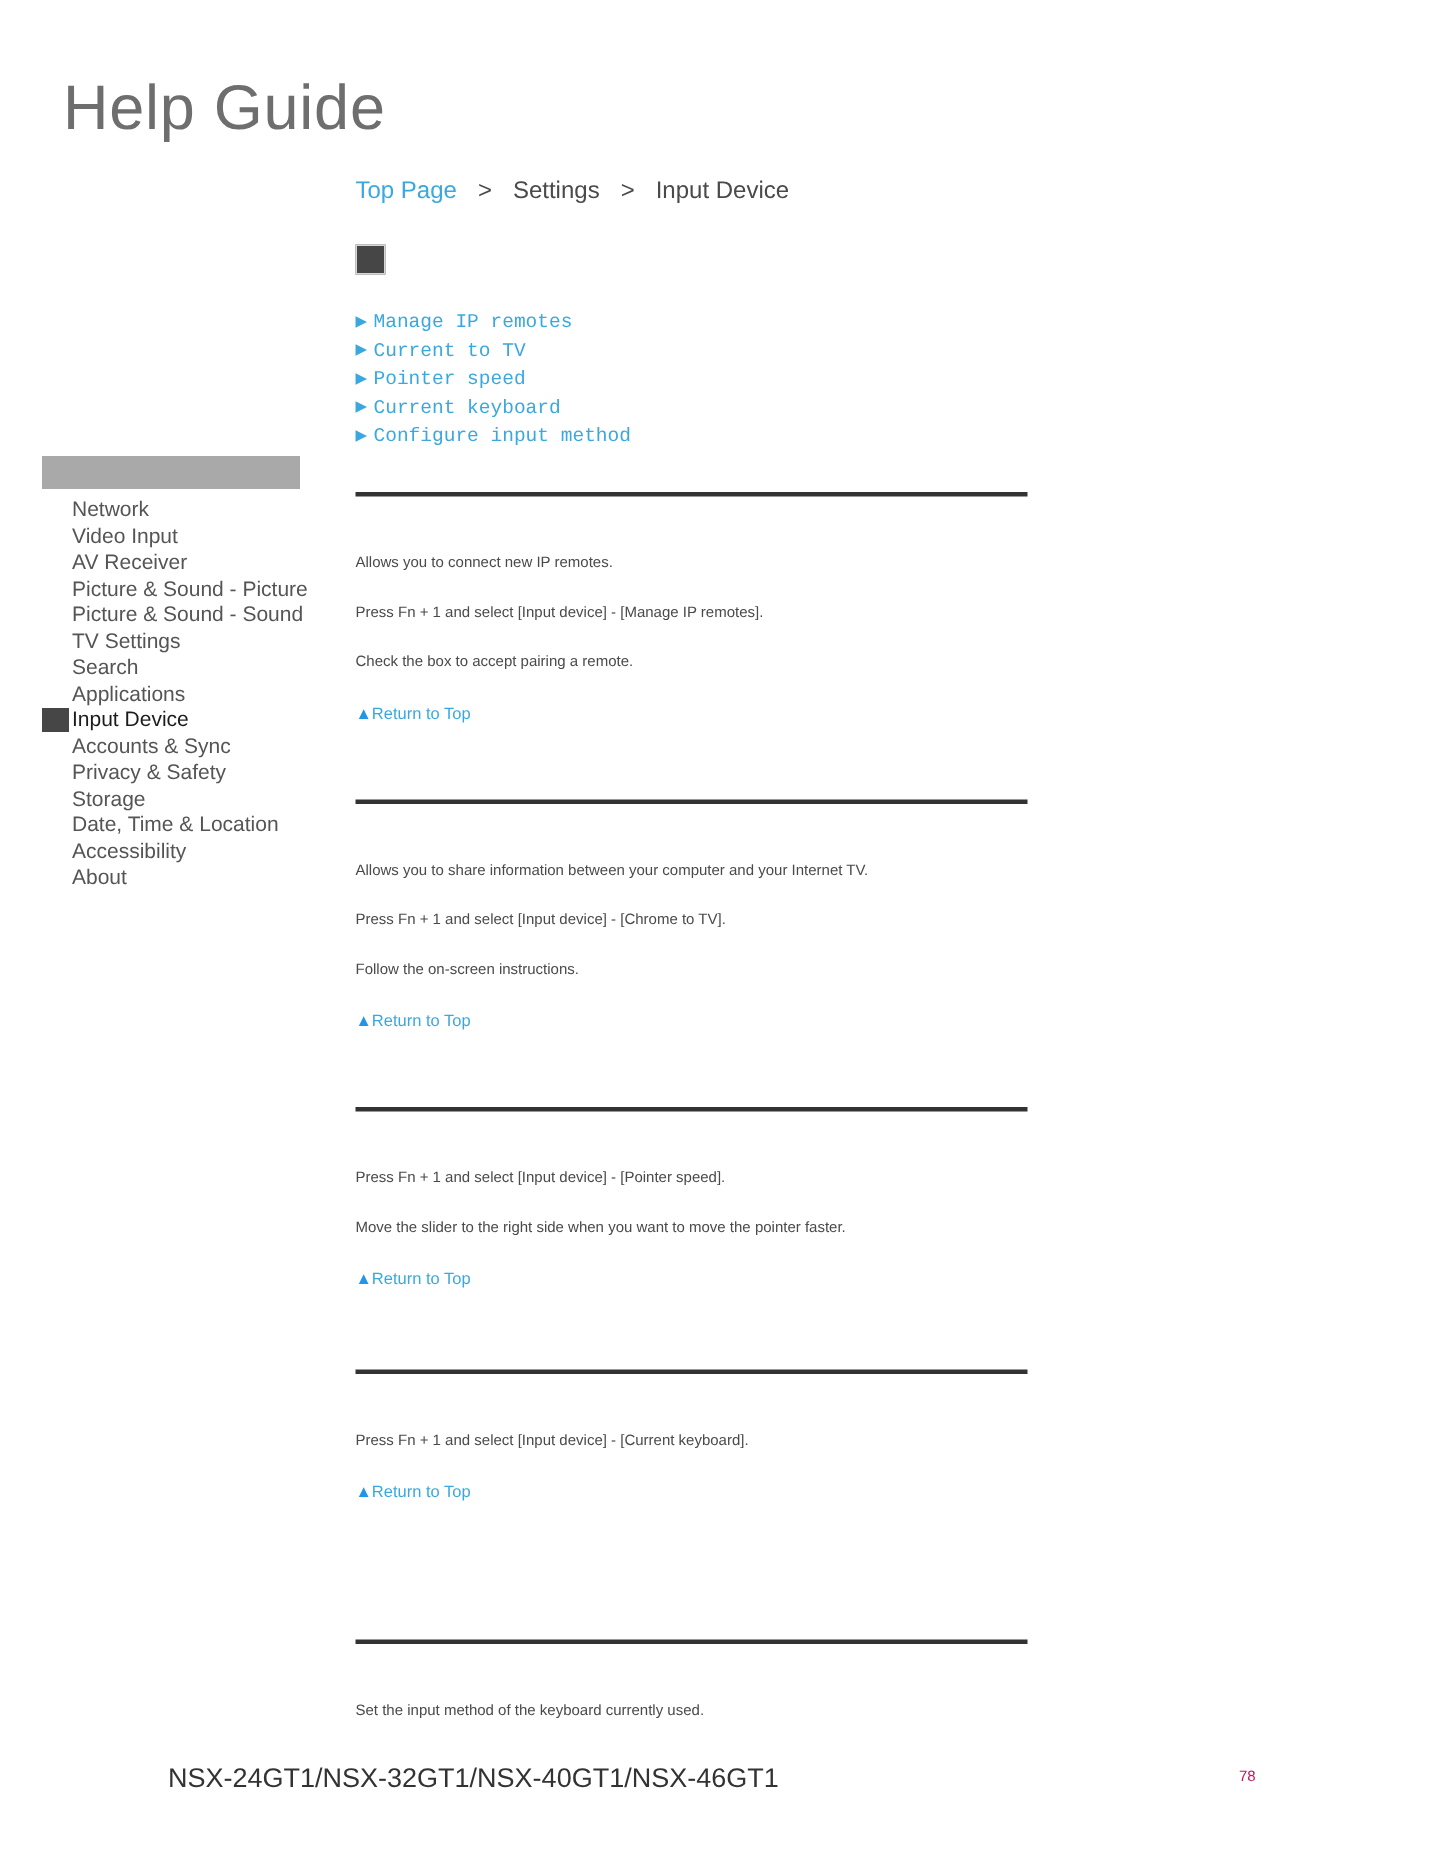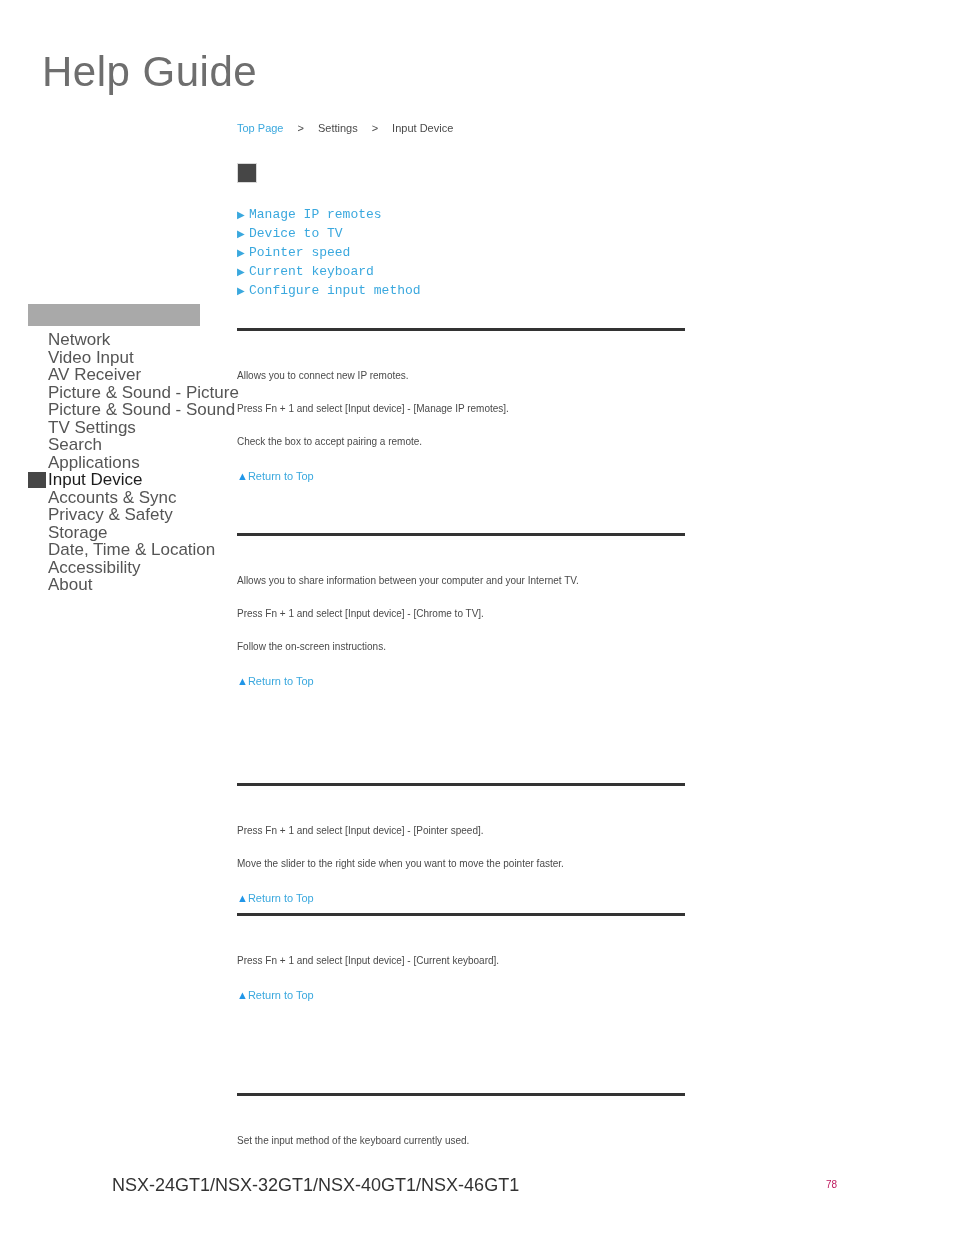--- a/index.html
+++ b/index.html
@@ -35,21 +35,21 @@
     letter-spacing: 0.5px;
     color: #6e6e6e;
     white-space: nowrap;
   }
 
   
   .breadcrumb {
     position: absolute;
     left: 237px;
     top: 120px;
-    font-size: 11px;
+    font-size: 16px;
     line-height: 16px;
     color: #4a4a4a;
     white-space: nowrap;
   }
   .breadcrumb .crumb-link {
     color: #3aa8de;
     text-decoration: none;
     cursor: pointer;
   }
   .breadcrumb .crumb-static {
@@ -127,21 +127,21 @@
     margin: 0;
     padding: 0;
     list-style: none;
     padding-top: 5px;
   }
   .sidebar-item {
     position: relative;
     height: 17.5px;
     line-height: 17.5px;
     padding-left: 20px;
-    font-size: 17px;
+    font-size: 14px;
     color: #555555;
     cursor: pointer;
     white-space: nowrap;
   }
   .sidebar-item.current {
     color: #1c1c1c;
     font-weight: 400;
   }
   .sidebar-marker {
     position: absolute;
@@ -224,21 +224,21 @@
 <div class="page">
 
   <div class="masthead">Help Guide</div>
 
   <nav class="breadcrumb" id="breadcrumb"><span class="crumb-link">Top Page</span><span class="crumb-sep">&gt;</span><span class="crumb-static">Settings</span><span class="crumb-sep">&gt;</span><span class="crumb-static">Input Device</span></nav>
 
   <div class="page-head-img"></div>
 
   <div class="jumplist" id="jumplist">
       <a class="jump-item"><span class="jump-arrow">▶</span><span class="jump-label">Manage IP remotes</span></a>
-      <a class="jump-item"><span class="jump-arrow">▶</span><span class="jump-label">Device to TV</span></a>
+      <a class="jump-item"><span class="jump-arrow">▶</span><span class="jump-label">Current to TV</span></a>
       <a class="jump-item"><span class="jump-arrow">▶</span><span class="jump-label">Pointer speed</span></a>
       <a class="jump-item"><span class="jump-arrow">▶</span><span class="jump-label">Current keyboard</span></a>
       <a class="jump-item"><span class="jump-arrow">▶</span><span class="jump-label">Configure input method</span></a>
     </div>
 
   <aside class="sidebar">
     <div class="sidebar-header">
       <span class="sidebar-header-label"></span>
     </div>
     <ul class="sidebar-list" id="sidebar-list">
@@ -256,21 +256,21 @@
         <li class="sidebar-item"><span>Storage</span></li>
         <li class="sidebar-item"><span>Date, Time &amp; Location</span></li>
         <li class="sidebar-item"><span>Accessibility</span></li>
         <li class="sidebar-item"><span>About</span></li>
       </ul>
   </aside>
 
   <div class="content" id="content">
       <section class="section" style="top: 328px;"><div class="rule"></div><div class="sec-heading" style="height: 36px;"></div><p class="para">Allows you to connect new IP remotes.</p><p class="para">Press Fn + 1 and select [Input device] - [Manage IP remotes].</p><p class="para">Check the box to accept pairing a remote.</p><a class="rtt"><span class="rtt-arrow">▲</span><span>Return to Top</span></a></section>
       <section class="section" style="top: 533px;"><div class="rule"></div><div class="sec-heading" style="height: 36px;"></div><p class="para">Allows you to share information between your computer and your Internet TV.</p><p class="para">Press Fn + 1 and select [Input device] - [Chrome to TV].</p><p class="para">Follow the on-screen instructions.</p><a class="rtt"><span class="rtt-arrow">▲</span><span>Return to Top</span></a></section>
-      <section class="section" style="top: 738px; margin-top: 45px;"><div class="rule"></div><div class="sec-heading" style="height: 36px;"></div><p class="para">Press Fn + 1 and select [Input device] - [Pointer speed].</p><p class="para">Move the slider to the right side when you want to move the pointer faster.</p><a class="rtt"><span class="rtt-arrow">▲</span><span>Return to Top</span></a></section>
+      <section class="section" style="top: 738px;"><div class="rule"></div><div class="sec-heading" style="height: 36px;"></div><p class="para">Press Fn + 1 and select [Input device] - [Pointer speed].</p><p class="para">Move the slider to the right side when you want to move the pointer faster.</p><a class="rtt"><span class="rtt-arrow">▲</span><span>Return to Top</span></a></section>
       <section class="section" style="top: 913px;"><div class="rule"></div><div class="sec-heading" style="height: 36px;"></div><p class="para">Press Fn + 1 and select [Input device] - [Current keyboard].</p><a class="rtt"><span class="rtt-arrow">▲</span><span>Return to Top</span></a></section>
       <section class="section" style="top: 1093px;">
         <div class="rule"></div>
         <div class="sec-heading" style="height: 36px;"></div>
         <p class="para">Set the input method of the keyboard currently used.</p>
       </section>
     </div>
 
   <div class="footer-model">NSX-24GT1/NSX-32GT1/NSX-40GT1/NSX-46GT1</div>
   <div class="footer-page">78</div>

